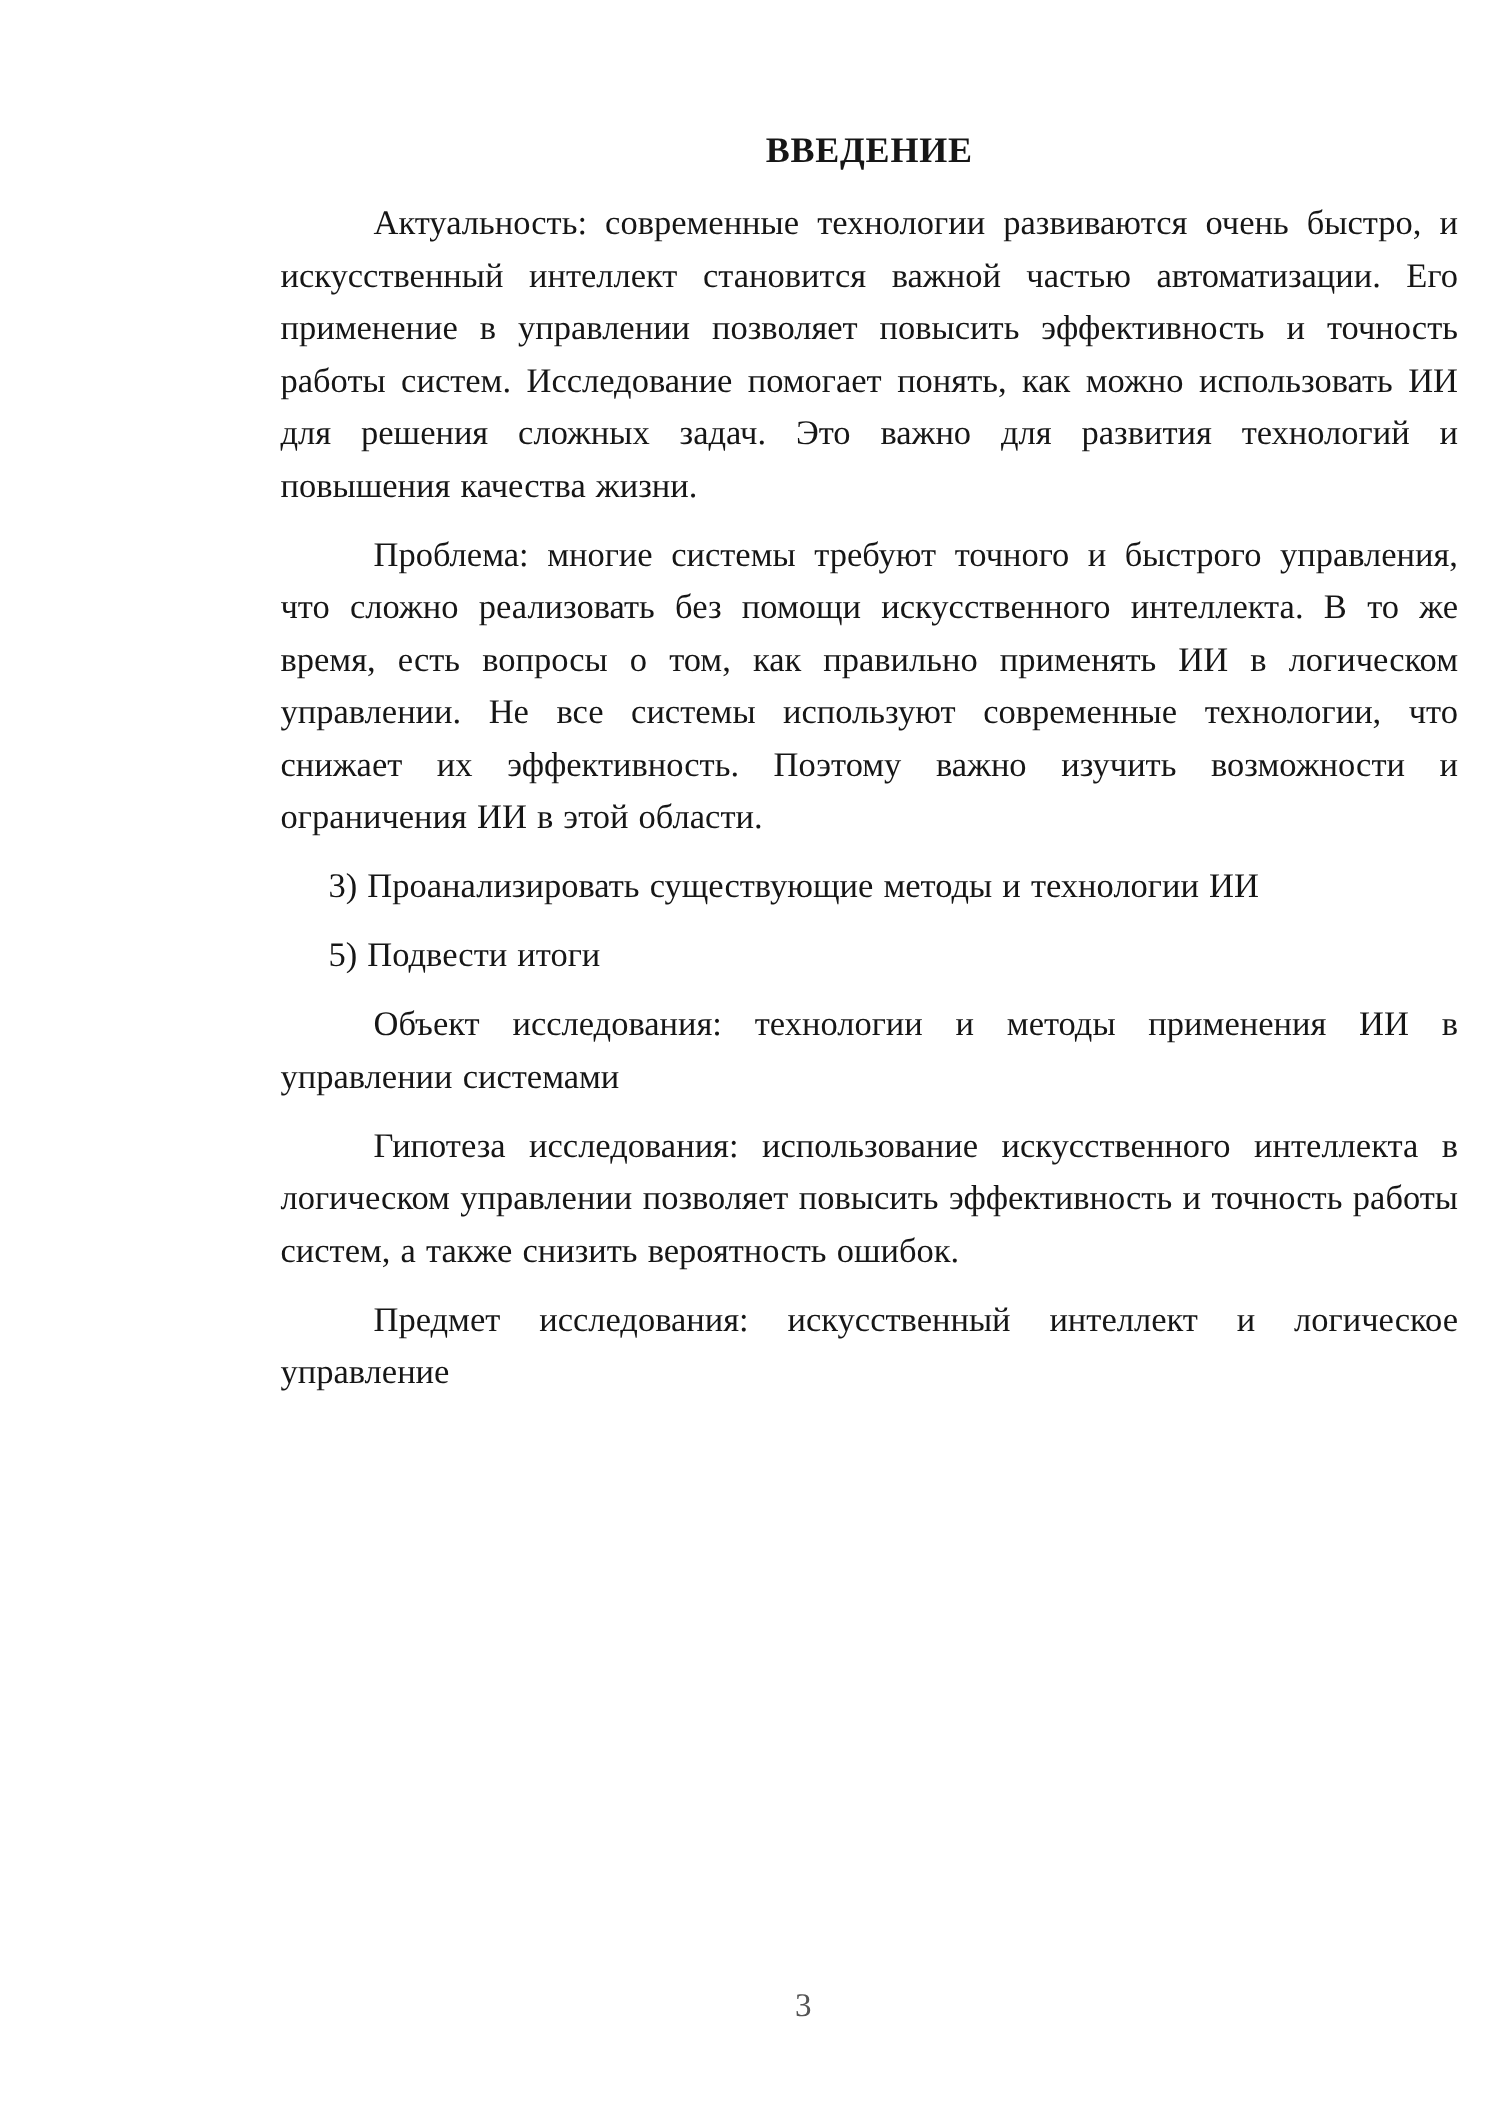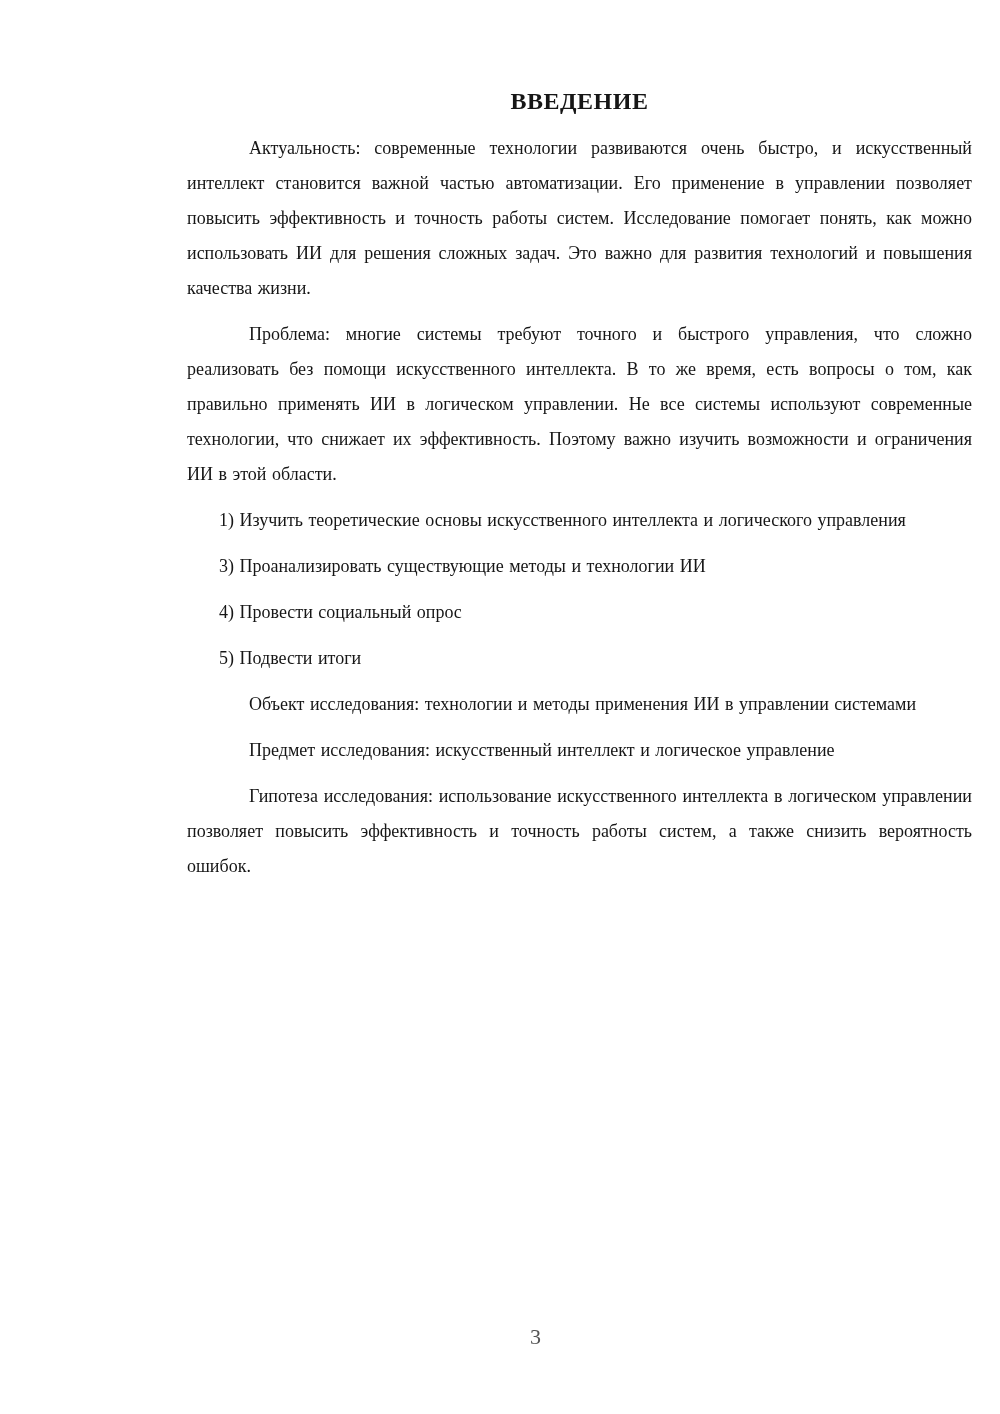--- a/index.html
+++ b/index.html
@@ -25,21 +25,21 @@
   }
   .doc-title {
     font-size: 24px;
     font-weight: bold;
     text-align: center;
     line-height: 35px;
     margin: 0 0 12px 0;
     letter-spacing: 0.5px;
   }
   .para {
-    font-size: 18px;
+    font-size: 23px;
     line-height: 35px;
     text-align: justify;
     text-indent: 62px;
     margin: 0 0 11px 0;
     word-spacing: 1px;
   }
   .para.list-item {
     text-indent: 32px;
   }
   .page-number {
@@ -60,31 +60,29 @@
   <div class="content">
 
     <h1 class="doc-title">ВВЕДЕНИЕ</h1>
 
     <p class="para">Актуальность: современные технологии развиваются очень быстро, и искусственный интеллект становится важной частью автоматизации. Его применение в управлении позволяет повысить эффективность и точность работы систем. Исследование помогает понять, как можно использовать ИИ для решения сложных задач. Это важно для развития технологий и повышения качества жизни.</p>
 
     <p class="para">Проблема: многие системы требуют точного и быстрого управления, что сложно реализовать без помощи искусственного интеллекта. В то же время, есть вопросы о том, как правильно применять ИИ в логическом управлении. Не все системы используют современные технологии, что снижает их эффективность. Поэтому важно изучить возможности и ограничения ИИ в этой области.</p>
 
 
 
-    <p class="para list-item">1) Изучить теоретические основы искусственного интеллекта и логического управления</p>
 
     <p class="para list-item">3) Проанализировать существующие методы и технологии ИИ</p>
 
 
-    <p class="para list-item">4) Провести социальный опрос</p>
 
     <p class="para list-item">5) Подвести итоги</p>
 
     <p class="para">Объект исследования: технологии и методы применения ИИ в управлении системами</p>
 
+    <p class="para">Гипотеза исследования: использование искусственного интеллекта в логическом управлении позволяет повысить эффективность и точность работы систем, а также снизить вероятность ошибок.</p>
+
     <p class="para">Предмет исследования: искусственный интеллект и логическое управление</p>
-
-    <p class="para">Гипотеза исследования: использование искусственного интеллекта в логическом управлении позволяет повысить эффективность и точность работы систем, а также снизить вероятность ошибок.</p>
 
   </div>
 
   <div class="page-number">3</div>
 </div>
 
 </body></html>

